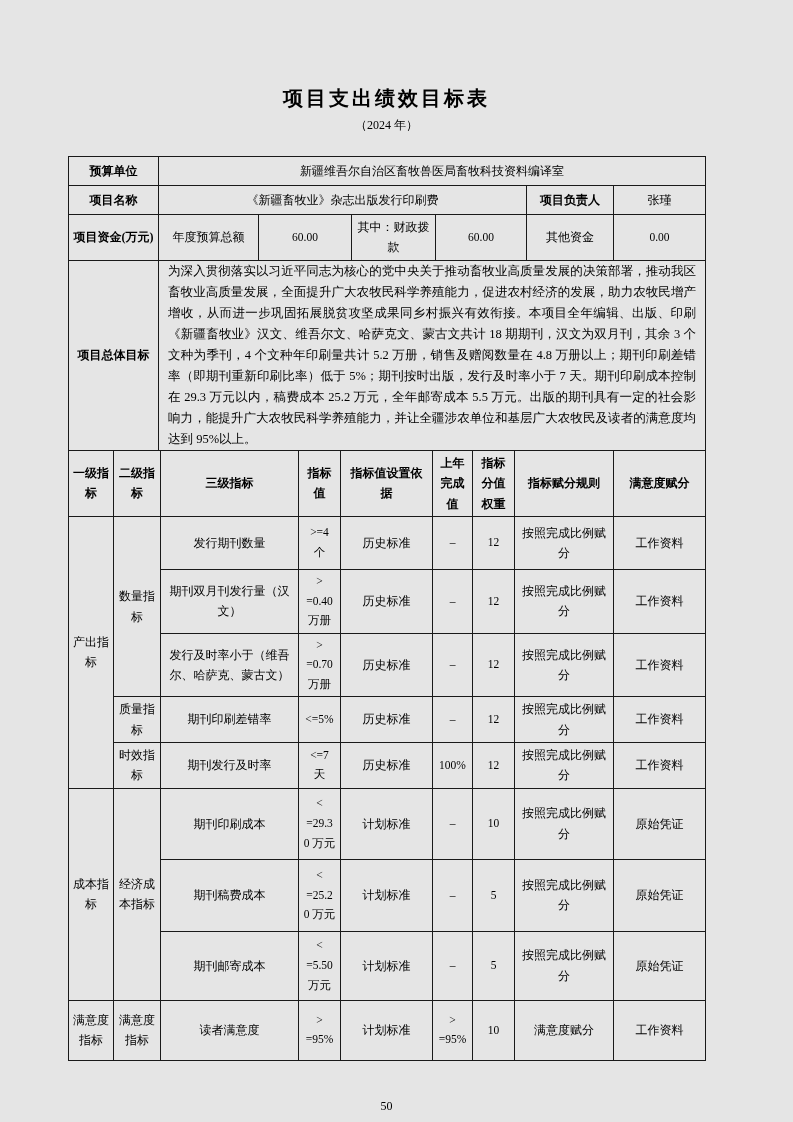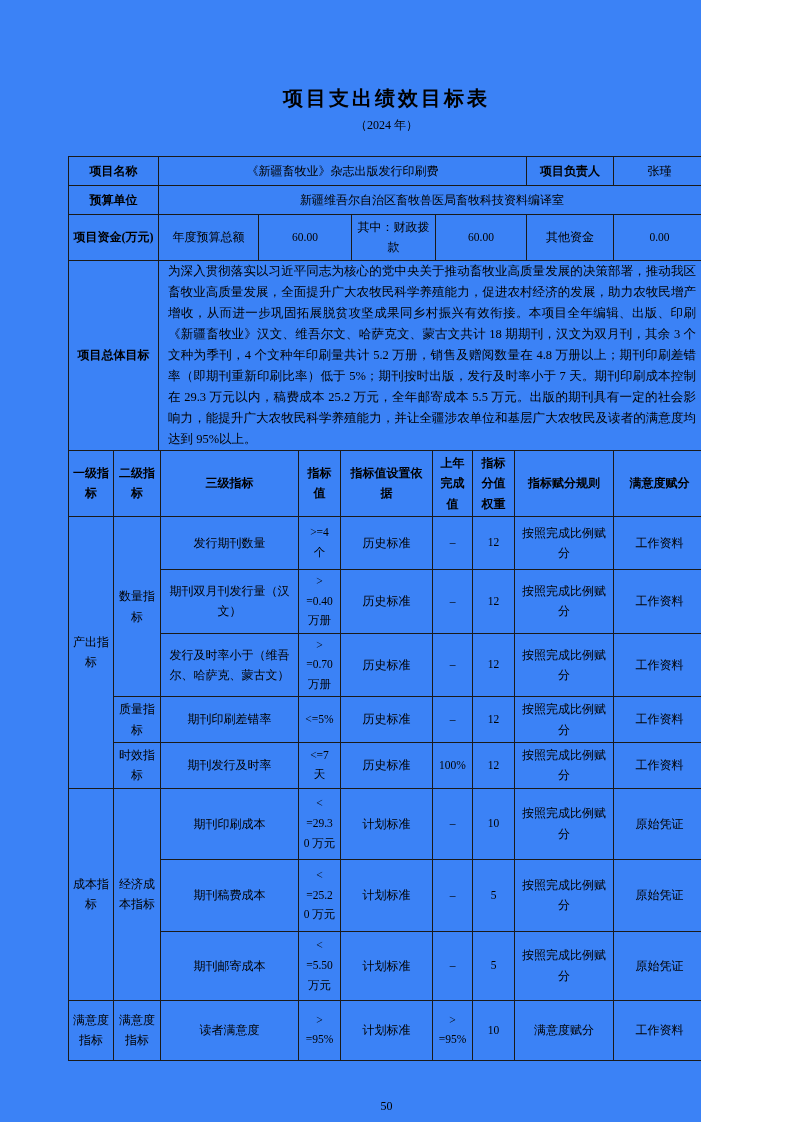--- a/index.html
+++ b/index.html
@@ -1,19 +1,19 @@
 <!DOCTYPE html>
 <html><head>
 <meta charset="utf-8">
 <style>
   html, body { margin: 0; padding: 0; background: #ffffff; }
   .page {
-    width: 701px;
+    width: 793px;
     height: 1122px;
-    background: #3b82f6;
+    background: #e5e5e5;
     box-sizing: border-box;
     padding-top: 86px;
     font-family: "Liberation Serif", "DejaVu Serif", serif;
     color: #000;
     position: relative;
     overflow: hidden;
   }
   .content { width: 637px; margin-left: 68px; }
   .doc-title {
     font-size: 20px;
@@ -90,28 +90,28 @@
         <col style="width:90px">
           <col style="width:100px">
           <col style="width:93px">
           <col style="width:84px">
         <col style="width:91px">
           <col style="width:87px">
           <col style="width:92px">
       </colgroup>
       <tbody>
           <tr class="h29">
+        <td class="lbl">预算单位</td>
+        <td colspan="6">新疆维吾尔自治区畜牧兽医局畜牧科技资料编译室</td>
+      </tr>
+      <tr class="h29">
         <td class="lbl">项目名称</td>
         <td colspan="4">《新疆畜牧业》杂志出版发行印刷费</td>
         <td class="lbl">项目负责人</td>
         <td>张瑾</td>
-      </tr>
-      <tr class="h29">
-        <td class="lbl">预算单位</td>
-        <td colspan="6">新疆维吾尔自治区畜牧兽医局畜牧科技资料编译室</td>
       </tr>
       <tr class="h37">
         <td class="lbl">项目资金(万元)</td>
         <td>年度预算总额</td>
         <td class="num">60.00</td>
         <td>其中：财政拨款</td>
         <td class="num">60.00</td>
         <td>其他资金</td>
         <td class="num">0.00</td>
       </tr>

